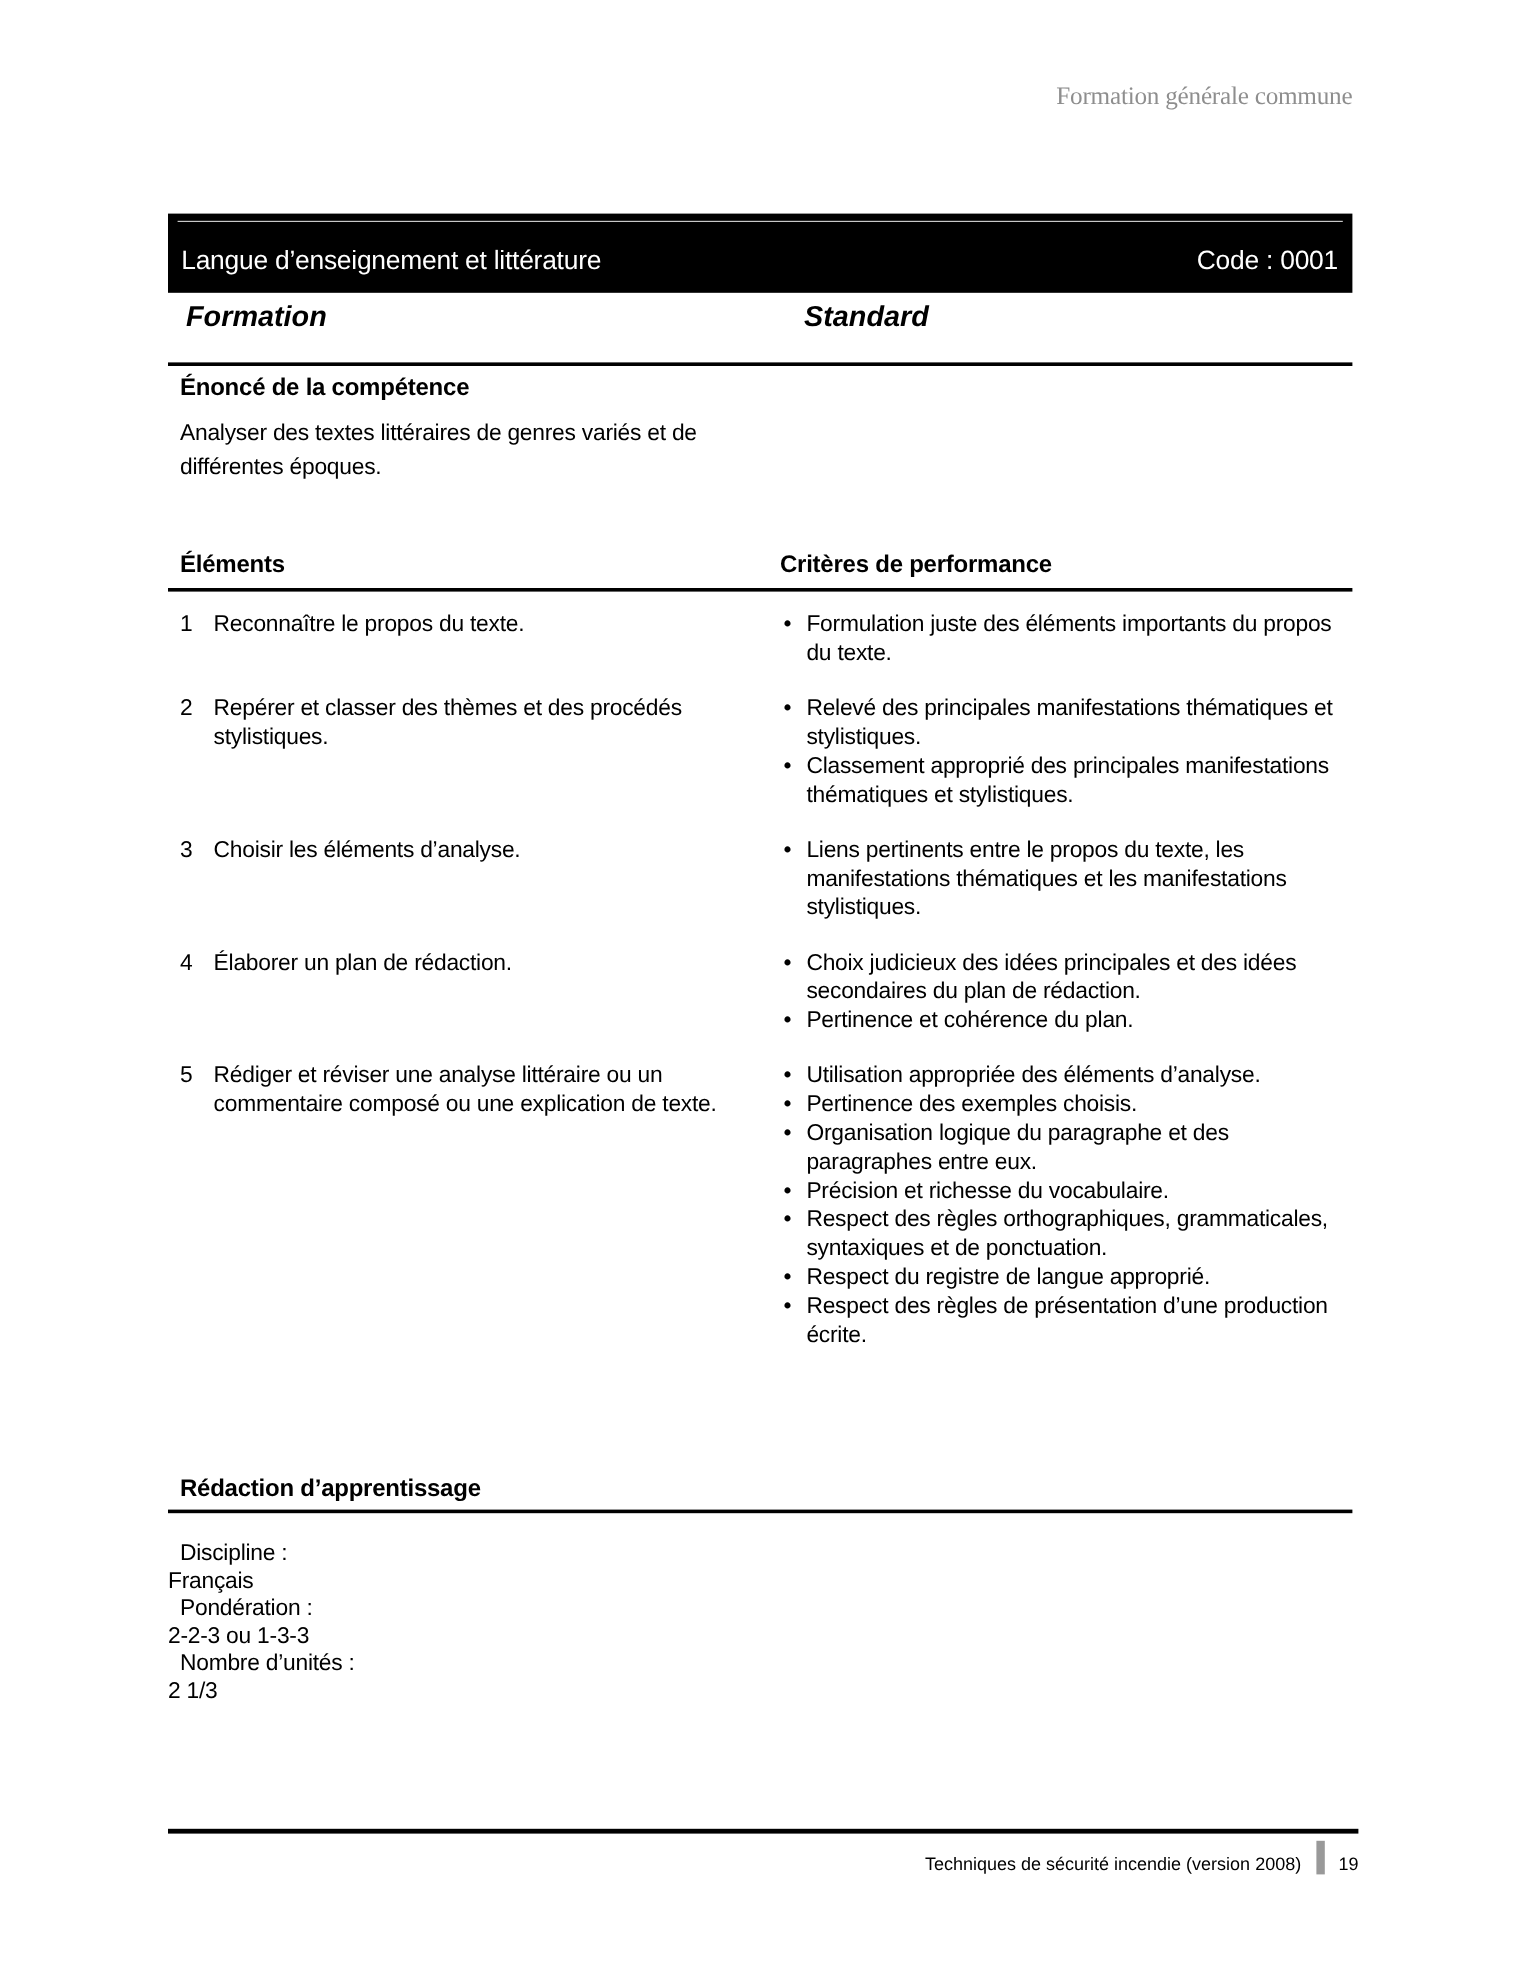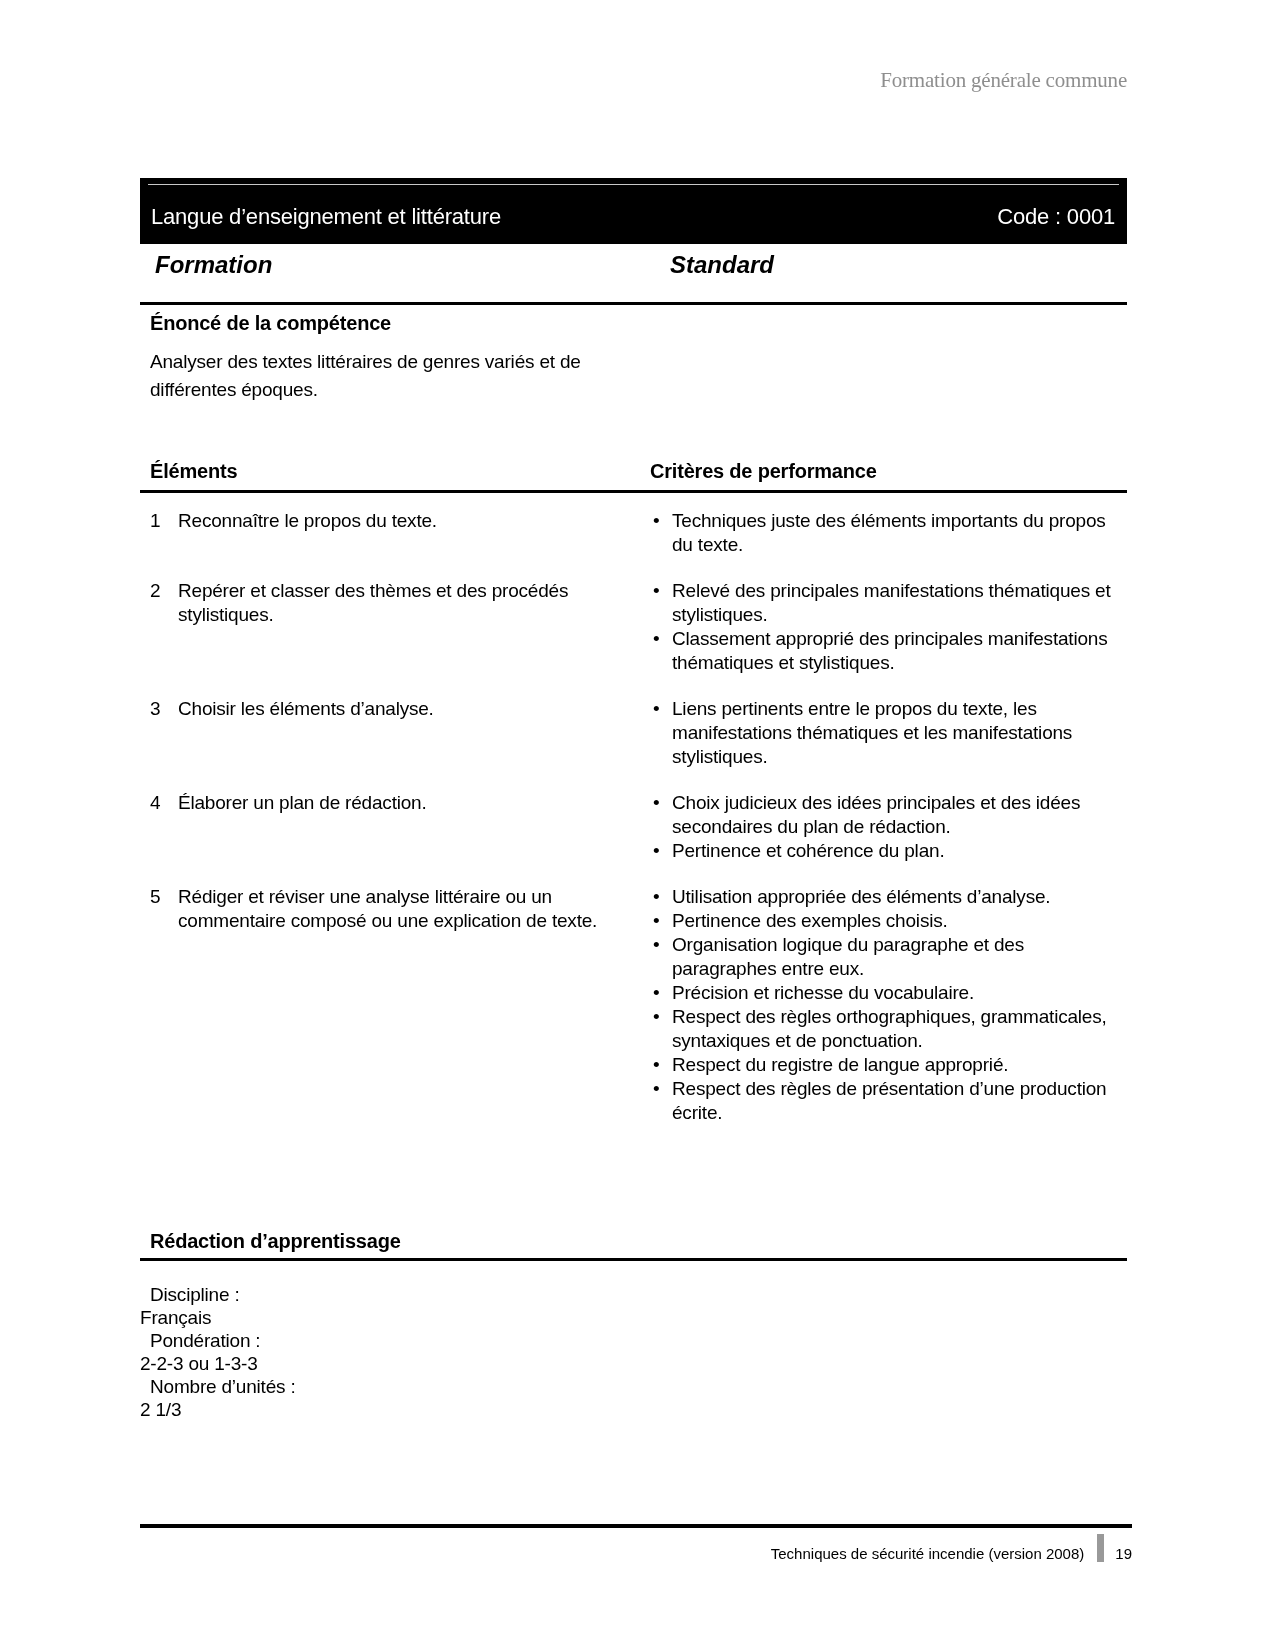--- a/index.html
+++ b/index.html
@@ -130,21 +130,21 @@
     </div>
     <div class="rule"></div>
     <div class="el-rows">
     <div class="el-row">
       <div class="el-left">
         <span class="el-num">1</span>
         <span class="el-text">Reconnaître le propos du texte.</span>
       </div>
       <div class="el-right">
         <ul class="criteria-list">
-              <li>Techniques juste des éléments importants du propos du texte.</li>
+              <li>Formulation juste des éléments importants du propos du texte.</li>
             </ul>
       </div>
     </div>
 
     <div class="el-row">
       <div class="el-left">
         <span class="el-num">2</span>
         <span class="el-text">Repérer et classer des thèmes et des procédés stylistiques.</span>
       </div>
       <div class="el-right">

